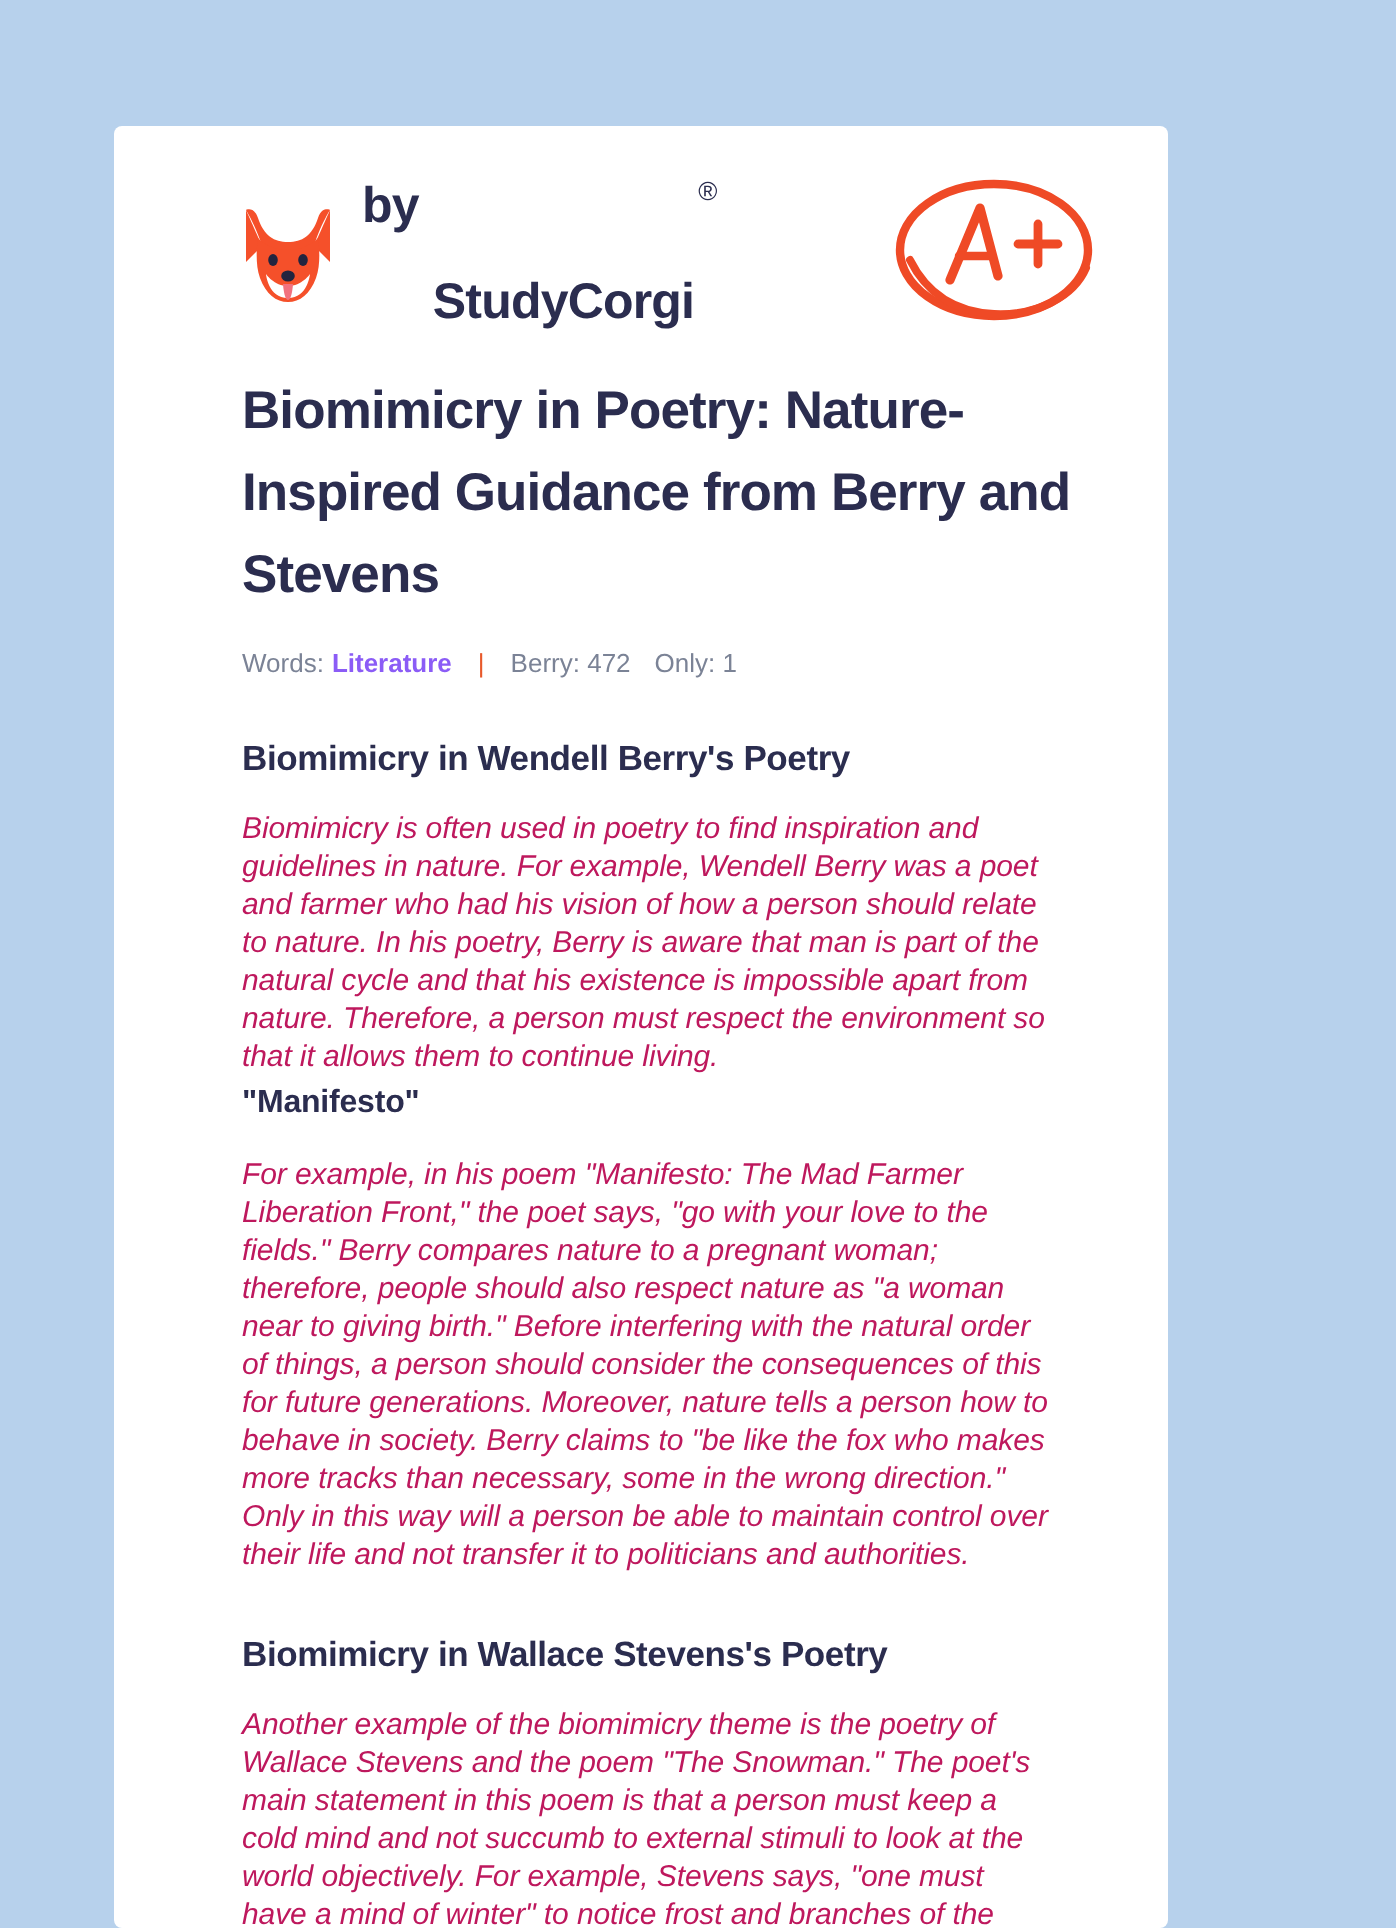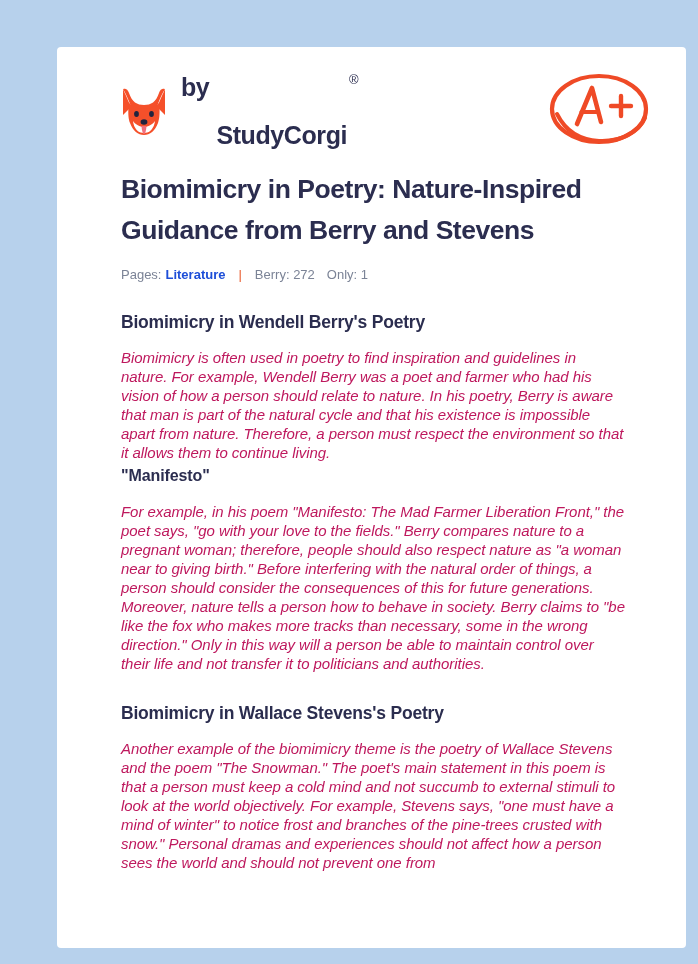--- a/index.html
+++ b/index.html
@@ -12,22 +12,22 @@
     width: 698px;
     height: 964px;
     background: #b7d1ec;
     font-family: "Liberation Sans", sans-serif;
     overflow: hidden;
   }
 
   .page-card {
     position: absolute;
     left: 57px;
-    top: 47px;
-    width: 629px;
+    top: 63px;
+    width: 527px;
     height: 901px;
     background: #ffffff;
     border-radius: 4px;
     overflow: hidden;
   }
 
   
   .card-header {
     display: flex;
     align-items: center;
@@ -90,21 +90,21 @@
   .article-meta {
     padding: 16px 64px 0 64px;
     font-size: 13px;
     color: #7b8396;
     display: flex;
     align-items: center;
     white-space: nowrap;
   }
   .meta-label { color: #7b8396; }
   .meta-topic-value {
-    color: #1d4ed8;
+    color: #8b5cf6;
     font-weight: 700;
     margin-left: 4px;
   }
   .meta-sep {
     color: #e8592b;
     margin: 0 13px;
   }
   .meta-words { margin-right: 12px; }
   .meta-words .meta-num,
   .meta-pages .meta-num { color: #7b8396; }
@@ -175,26 +175,26 @@
       <path d="M36.5 44 L53 44" fill="none" stroke="#ef4a26" stroke-width="4.2" stroke-linecap="round"></path>
       <path d="M66 38 L86 38" fill="none" stroke="#ef4a26" stroke-width="4.4" stroke-linecap="round"></path>
       <path d="M76 28 L76 48" fill="none" stroke="#ef4a26" stroke-width="4.4" stroke-linecap="round"></path>
     </svg>
 
   </div>
 
   <h1 class="article-title">Biomimicry in Poetry: Nature-Inspired Guidance from Berry and Stevens</h1>
 
   <div class="article-meta">
-    <span class="meta-label">Pages:</span>
+    <span class="meta-label">Words:</span>
     <span class="meta-topic-value">Literature</span>
     <span class="meta-sep">|</span>
     <span class="meta-words">
       <span>Berry:</span>
-      <span class="meta-num">272</span>
+      <span class="meta-num">472</span>
     </span>
     <span class="meta-pages">
       <span>Only:</span>
       <span class="meta-num">1</span>
     </span>
   </div>
 
   <div class="article-body">
 
     <h2 class="section-heading">Biomimicry in Wendell Berry's Poetry</h2>

